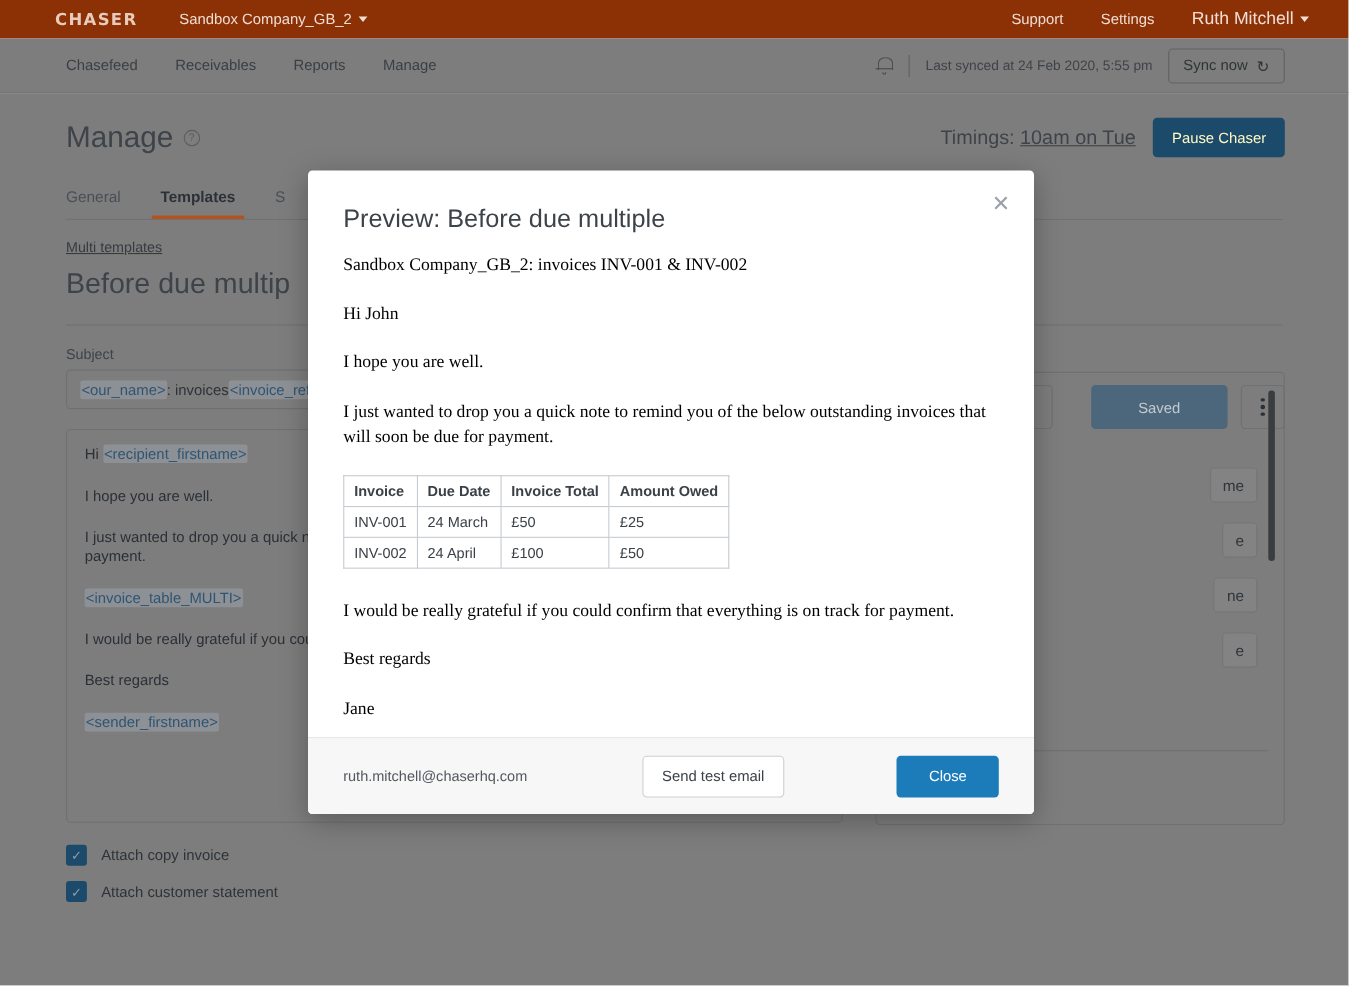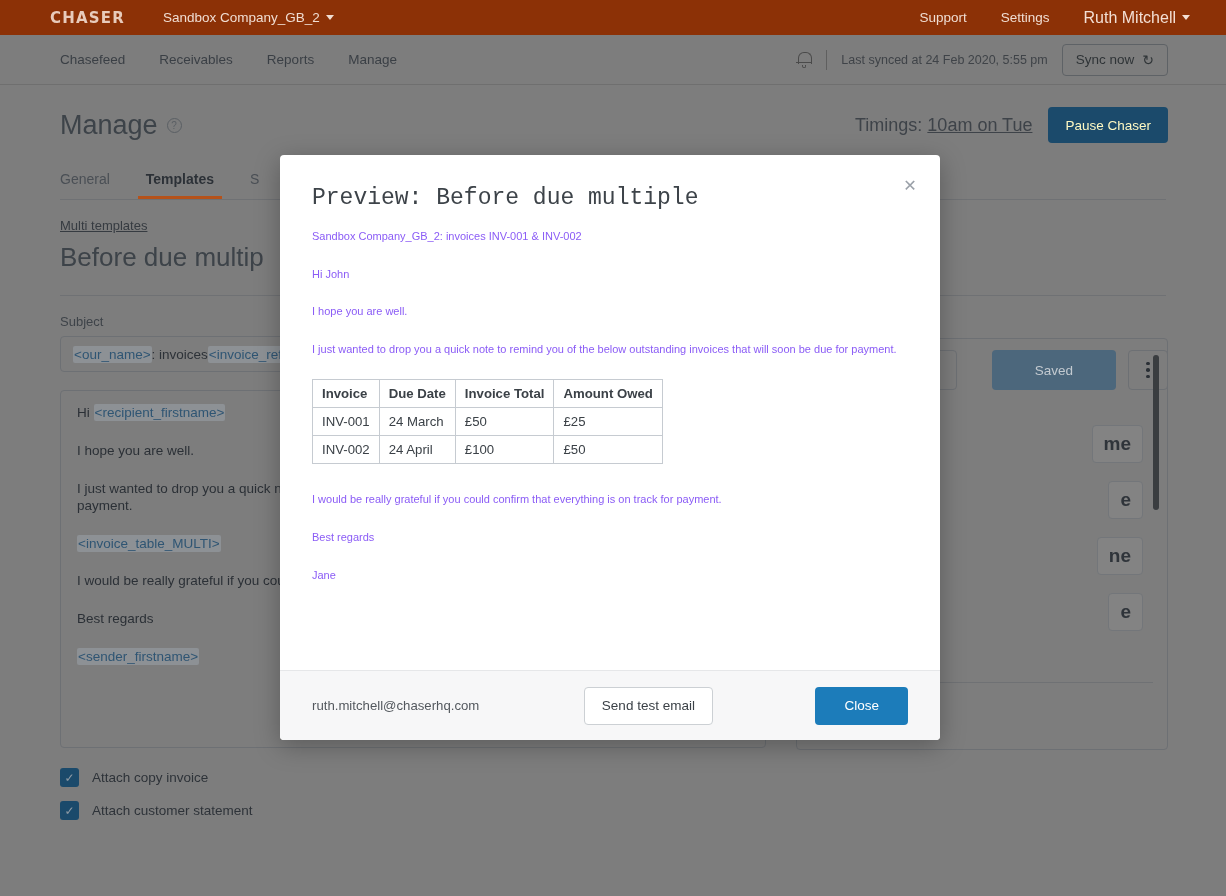--- a/index.html
+++ b/index.html
@@ -94,21 +94,21 @@
   }
   .body-box p { margin: 0 0 21px 0; }
 
   .right-col { flex: 1; }
   .right-panel {
     margin-top: 24px; border:1px solid #6d7074; border-radius:4px; height: 412px;
     position:relative; padding: 14px;
   }
   .tagstack { position:absolute; right: 24px; top: 86px; display:flex; flex-direction:column; gap:18px; align-items:flex-end;}
   .tagpill { border:1px solid #73767a; border-radius:4px; background:rgba(255,255,255,0.05);
-    font-size:19px; color:#2f343a; padding:7px 11px;font-weight:bold; }
+    font-size:14px; color:#2f343a; padding:7px 11px; }
   .panel-rule { position:absolute; left:14px; right:14px; bottom:66px; border-bottom:1px solid #6f7174; }
   .duedate {
     position:absolute; left:14px; bottom:16px;
     border:1px solid #73767a; border-radius:4px; padding:7px 13px;
     display:flex; align-items:center; gap:9px; font-size:13.5px; color:#2f343a;
   }
   .plus-ico { width:16px;height:16px;border:1.4px solid #4d5258;border-radius:50%;
     display:inline-flex;align-items:center;justify-content:center;font-size:12px;line-height:1;color:#4d5258;}
   .scroll-track { position:absolute; right:4px; top:8px; width:6px; height:392px; background:transparent;}
   .scroll-thumb { position:absolute; right:4px; top:8px; width:6px; height:155px; background:#3a3d40; border-radius:3px;}
@@ -129,28 +129,28 @@
   .btn-kebab { border:1px solid #6d7074; border-radius:4px; height:40px; width:40px;
     display:flex;align-items:center;justify-content:center;flex-direction:column;gap:3px;background:transparent;}
   .dot { width:3.5px;height:3.5px;border-radius:50%;background:#2b3036; }
 
   
   .modal {
     position:absolute; left:280px; top:155px; width:660px; height:585px;
     background:#ffffff; border-radius:4px; box-shadow:0 6px 26px rgba(0,0,0,.28);
     display:flex; flex-direction:column; overflow:hidden;
   }
-  .modal-head { padding: 30px 32px 0 32px; position:relative;font-family:Liberation Mono, monospace; }
+  .modal-head { padding: 30px 32px 0 32px; position:relative; }
   .modal-title { font-size:23px; color:#3d4349; font-weight:400; }
   .modal-x {
     position:absolute; right:17px; top:18px; width:26px;height:26px;
     color:#9aa0a8; font-size:20px; line-height:26px; text-align:center; cursor:pointer;
   }
   .modal-body { padding: 18px 32px 10px 32px; overflow:hidden; flex:1; }
-  .modal-body p { margin: 0 0 22px 0; font-size:11px; color:#8b5cf6; line-height:1.42; }
+  .modal-body p { margin: 0 0 22px 0; font-size:16px; color:#000000; line-height:1.42;font-family:Liberation Serif, serif; }
   .inv-table { border-collapse:collapse; margin: 2px 0 28px 0; }
   .inv-table th, .inv-table td {
     border:1px solid #c6cbd1; padding: 6px 9px; font-size:13.2px; color:#3b4147; text-align:left;margin-top:40px;
   }
   .inv-table th { font-weight:700; }
   .modal-foot {
     background:#f7f7f8; border-top:1px solid #e6e7e9;
     height:70px; display:flex; align-items:center; justify-content:space-between;
     gap:14px; padding: 0 32px;
   }

